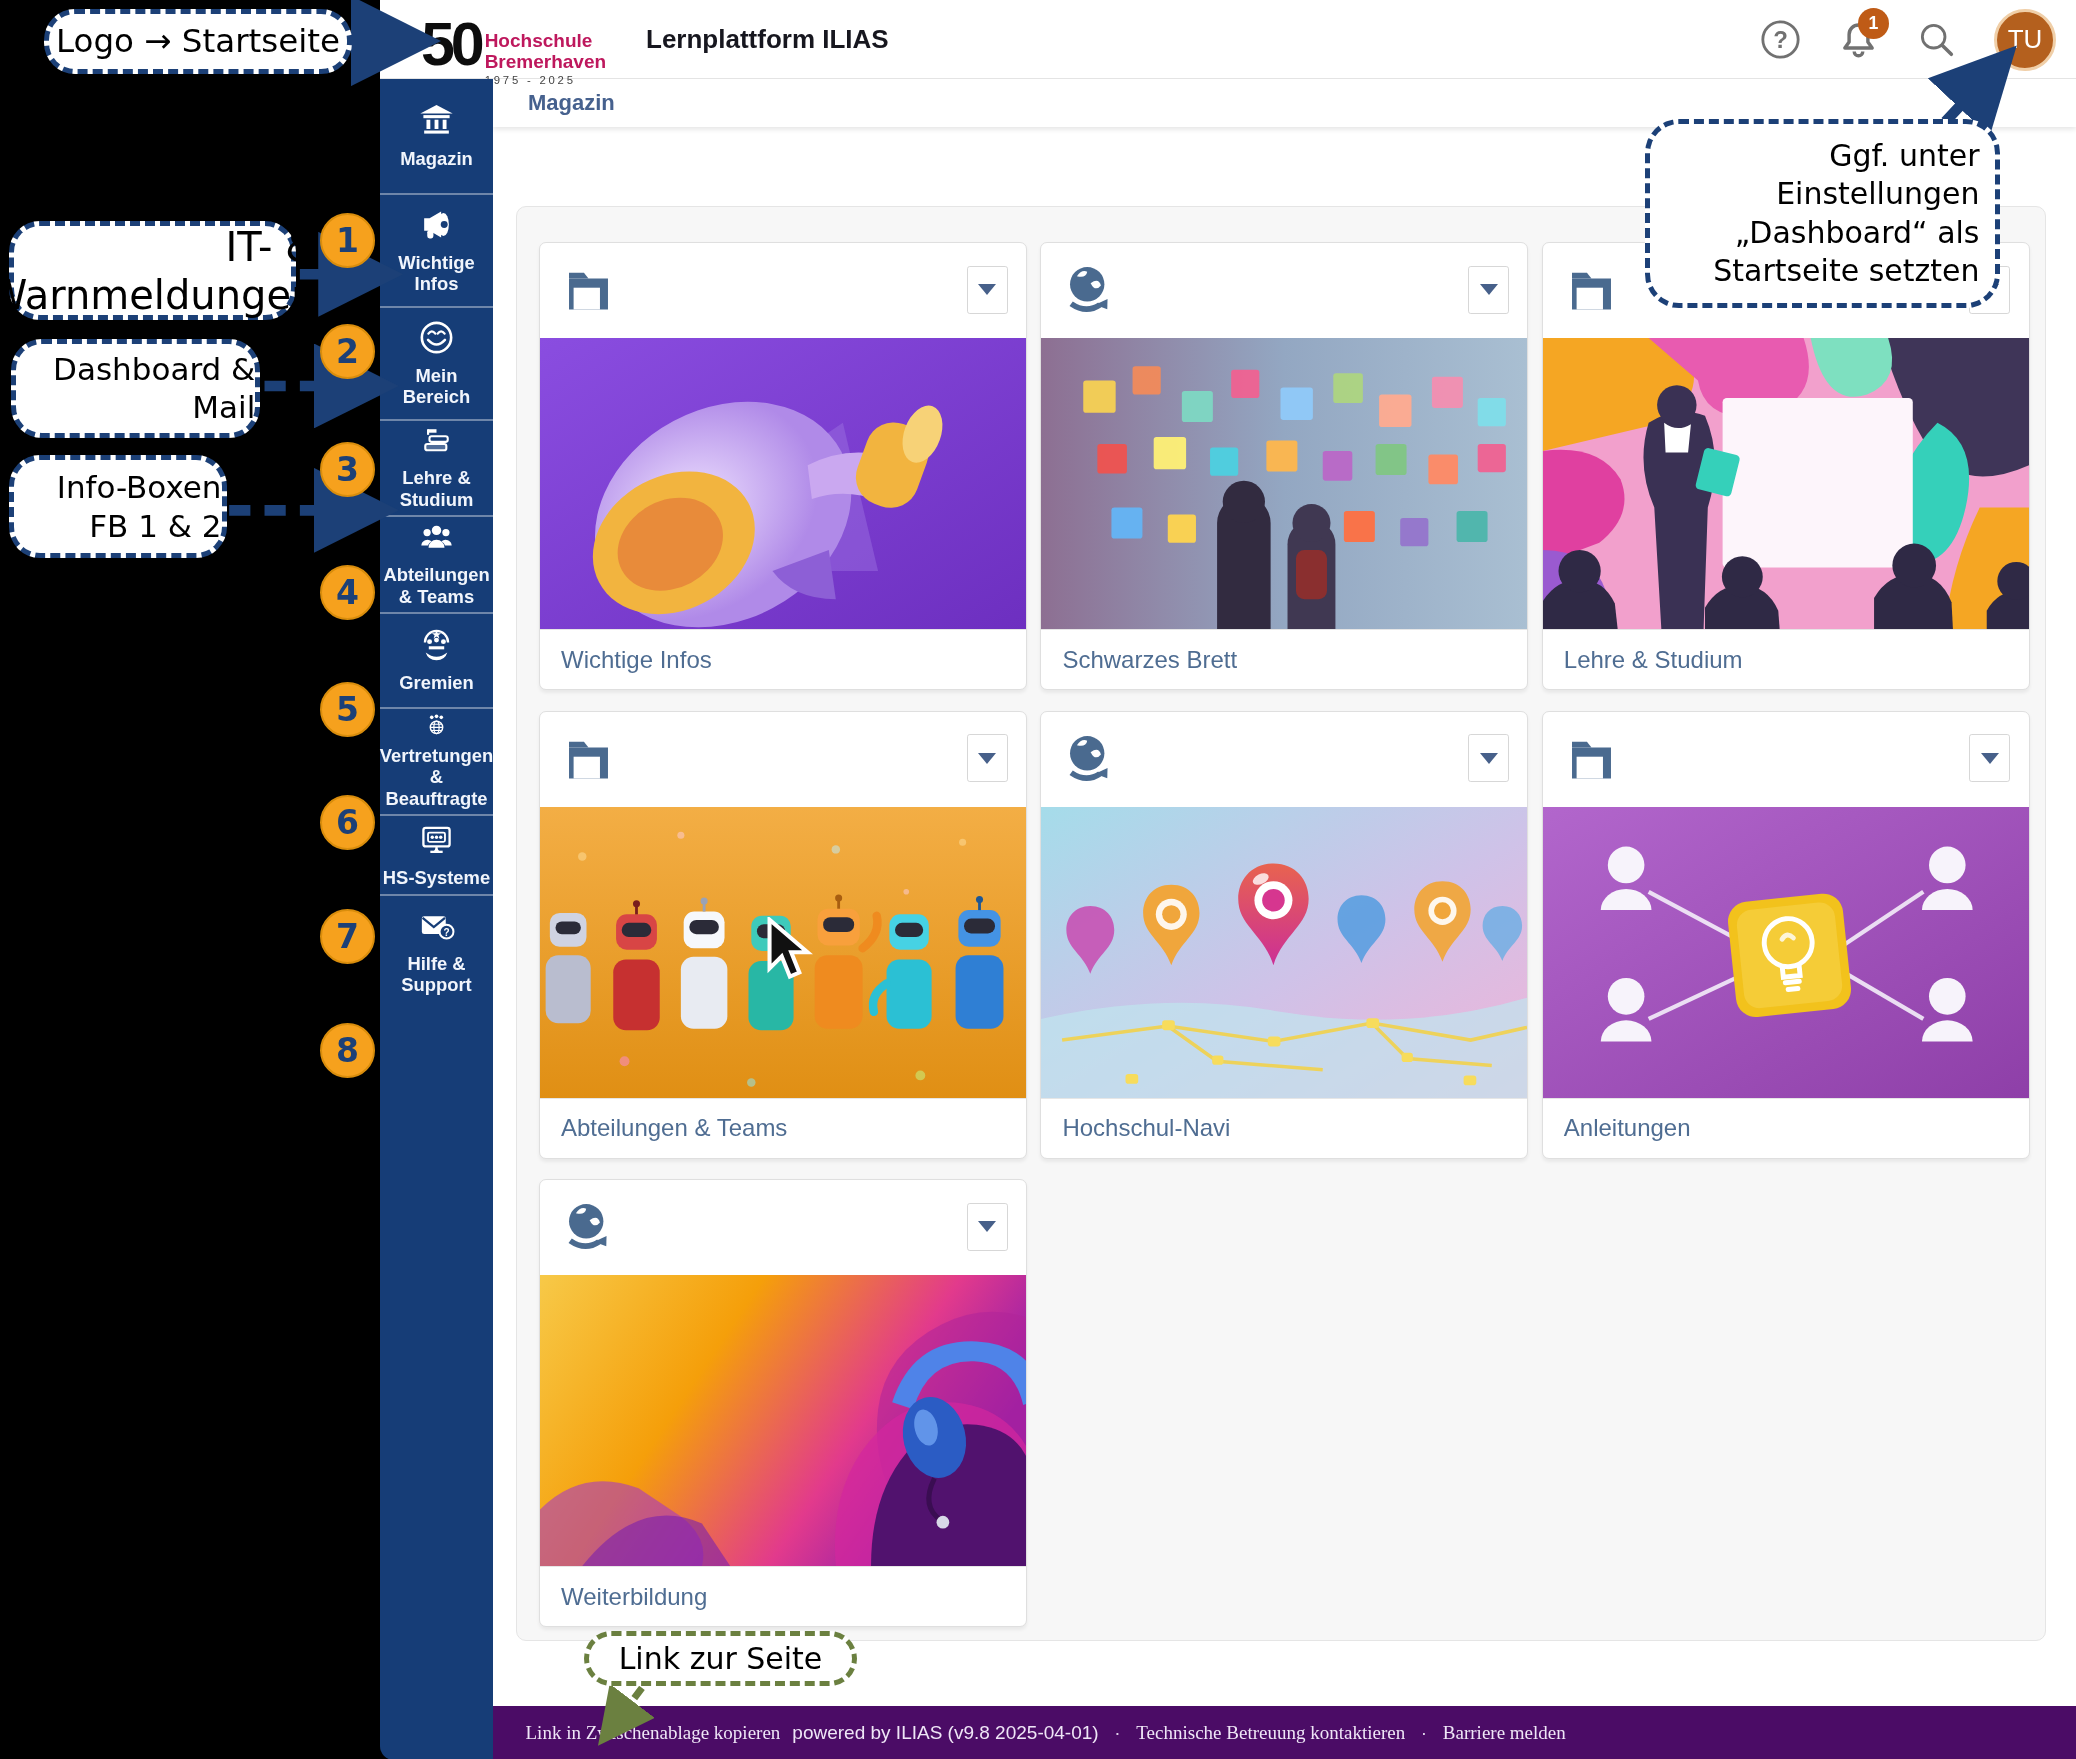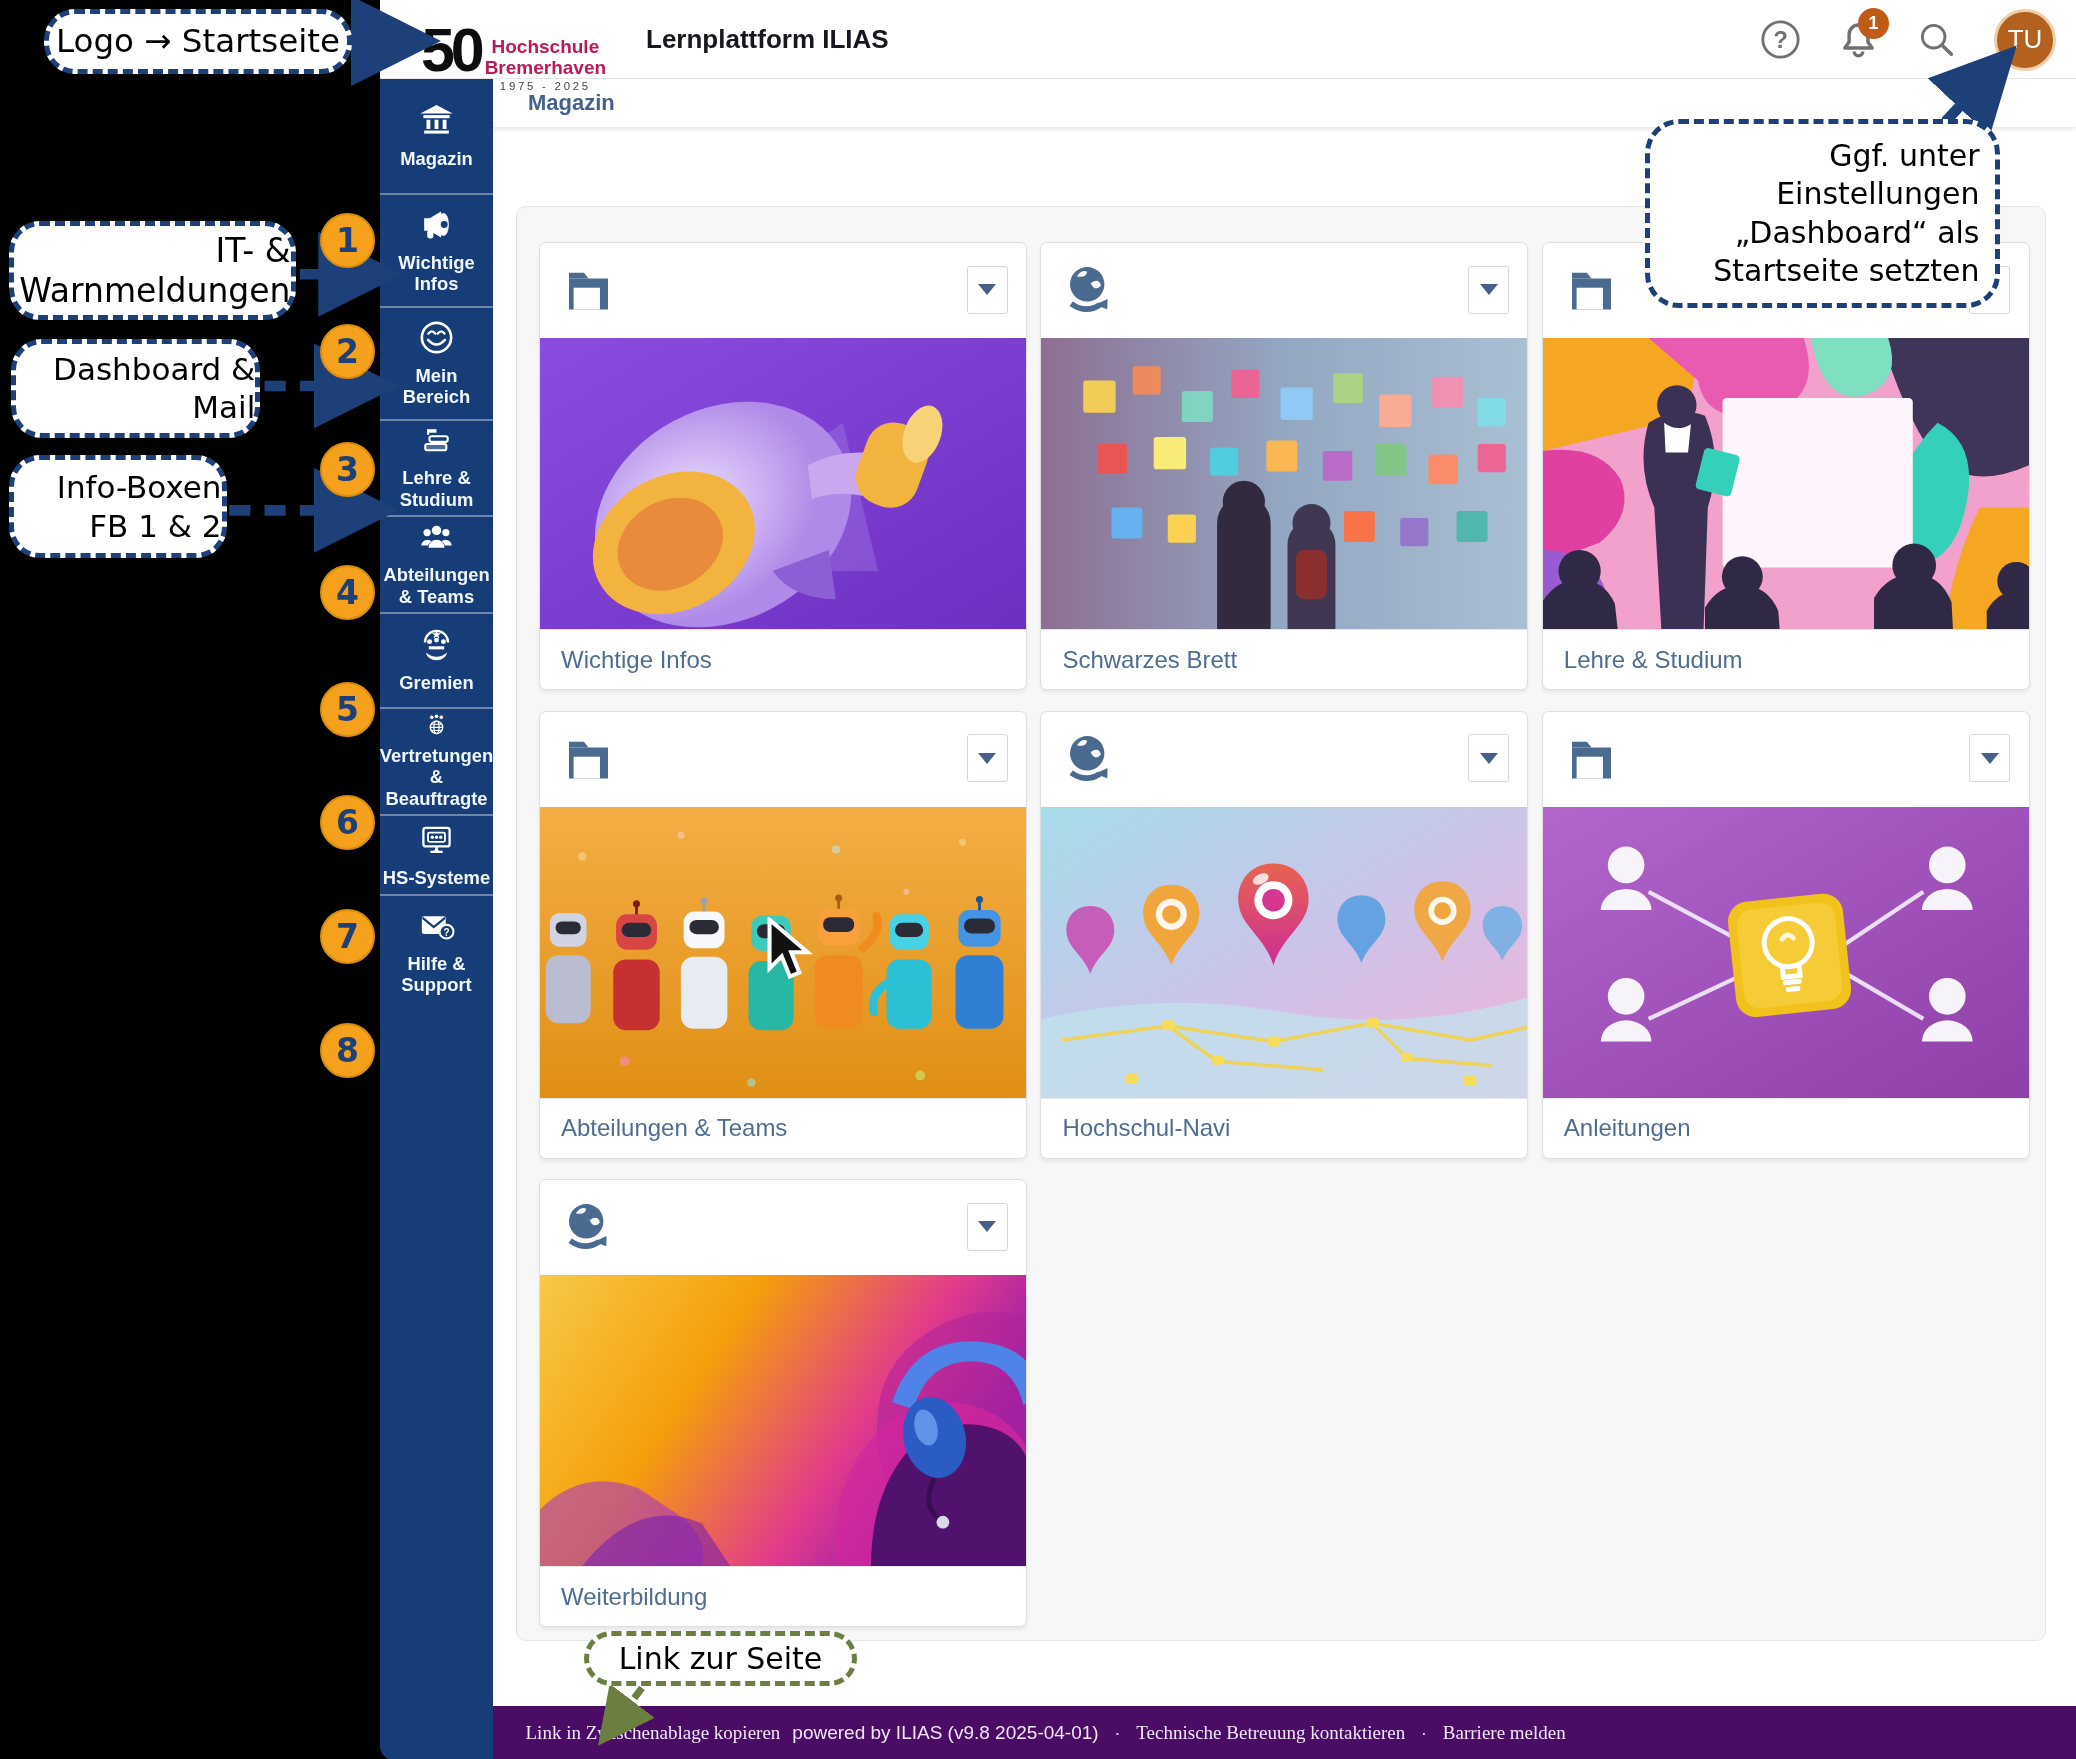--- a/index.html
+++ b/index.html
@@ -7,21 +7,21 @@
   body {
     position:relative; background:#000;
     font-family:"Liberation Sans", sans-serif;
     overflow:hidden;
   }
   
   .app-header {
     position:absolute; left:380px; top:0; width:1696px; height:79px;
     background:#fff; border-bottom:1.4px solid #e4e4e4; z-index:2;
   }
-  .logo { position:absolute; left:41px; top:16px; display:flex; color:#0d0d0d;text-align:center; }
+  .logo { position:absolute; left:41px; top:10px; display:flex; color:#0d0d0d; }
   .logo-50 { font-size:61px; font-weight:bold; letter-spacing:-4.2px; line-height:68px; }
   .logo-text { margin-left:4.2px; margin-top:21px; }
   .logo-line { font-size:19px; font-weight:bold; line-height:20.5px; color:#be185d; }
   .logo-years { font-size:11.3px; letter-spacing:2.8px; color:#444; margin-top:2.1px; }
   .app-title { position:absolute; left:266px; top:0; height:79px; display:flex; align-items:center;
     font-size:26px; font-weight:bold; color:#17171f; }
   .hdr-icons { position:absolute; right:20px; top:0; height:79px; display:flex; align-items:center; gap:37px; }
   .hdr-ic { width:41px; height:41px; position:relative; display:flex; align-items:center; justify-content:center; cursor:pointer; }
   .bell-badge { position:absolute; right:-10px; top:-11.3px; width:31px; height:31px; border-radius:50%;
     background:#bf5b16; color:#fff; font-size:17.7px; font-weight:bold; display:flex; align-items:center; justify-content:center; }
@@ -72,21 +72,21 @@
     display:flex; align-items:center; padding-left:32.5px; gap:10px; font-size:19px; color:#efe6f7; }
   .footer .flink { cursor:pointer;font-family:Liberation Serif, serif; }
   .footer .fsep { opacity:.9; padding:0 5.7px; }
   .footer .fpow { margin-left:2px; }
   
   .callout { position:absolute; background:#fff; border:5.7px dashed #1c4077; border-radius:31px;
     display:flex; align-items:center; justify-content:center; text-align:right;
     font-family:"DejaVu Sans", sans-serif; color:#000; z-index:10; }
   #co-logo  { left:44px;  top:8.5px;  width:308px; height:65px;  font-size:32.5px; }
   #co-avatar{ left:1645px; top:119px; width:355px; height:189px; font-size:30px; line-height:1.28; border-radius:34px; padding:0 15.5px; }
-  #co-it    { left:8.5px;  top:221px; width:287px; height:99px; font-size:33px; line-height:1.2; }
+  #co-it    { left:8.5px;  top:221px; width:287px; height:99px; font-size:40px; line-height:1.2; }
   #co-dash  { left:11.3px;  top:339px; width:249px; height:99px; font-size:31px; line-height:1.2; }
   #co-info  { left:8.5px;  top:455px; width:218px; height:103px; font-size:31px; line-height:1.25; }
   #co-link  { left:584px; top:1631px; width:273px; height:55px; font-size:30px; border:5px dashed #6b8040; border-radius:28px; z-index:10; }
   .badge { position:absolute; left:320px; width:55px; height:55px; border-radius:50%;
     background:#f6a11d; border:2.1px solid #d98d0c; color:#1c4077; font-size:33px; font-weight:bold;
     display:flex; align-items:center; justify-content:center; z-index:11; font-family:"DejaVu Sans", sans-serif; }
   .badge:nth-of-type(1){top:213px;} .badge:nth-of-type(2){top:324px;}
   .badge:nth-of-type(3){top:442px;} .badge:nth-of-type(4){top:565px;}
   .badge:nth-of-type(5){top:682px;} .badge:nth-of-type(6){top:795px;}
   .badge:nth-of-type(7){top:909px;} .badge:nth-of-type(8){top:1023px;}

